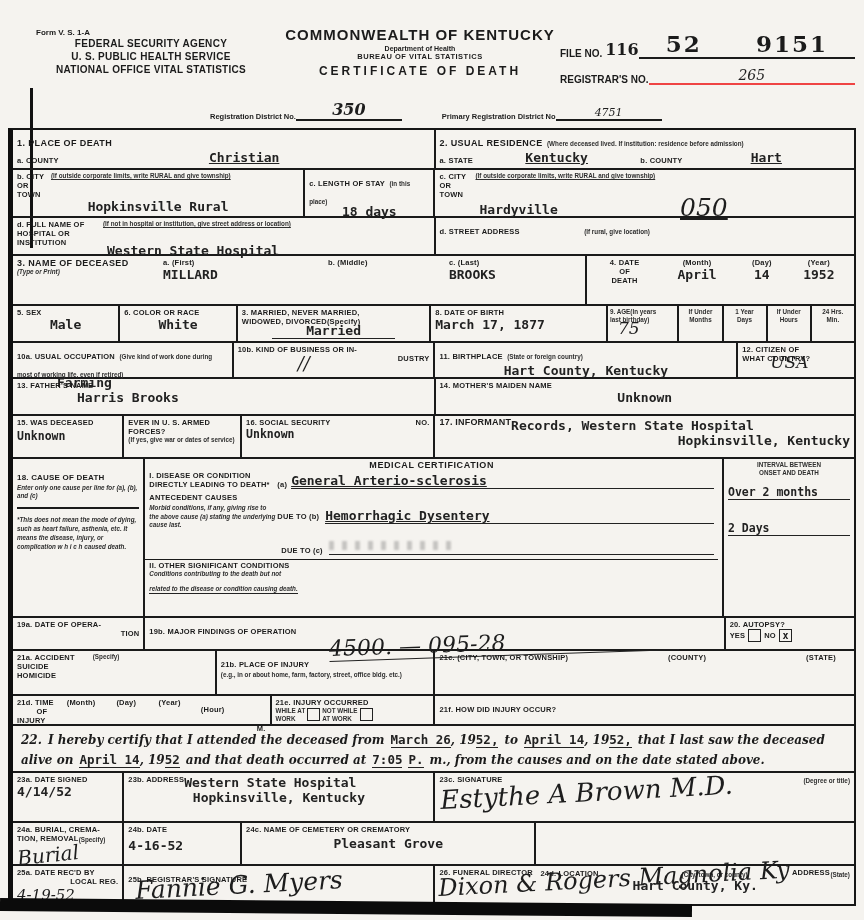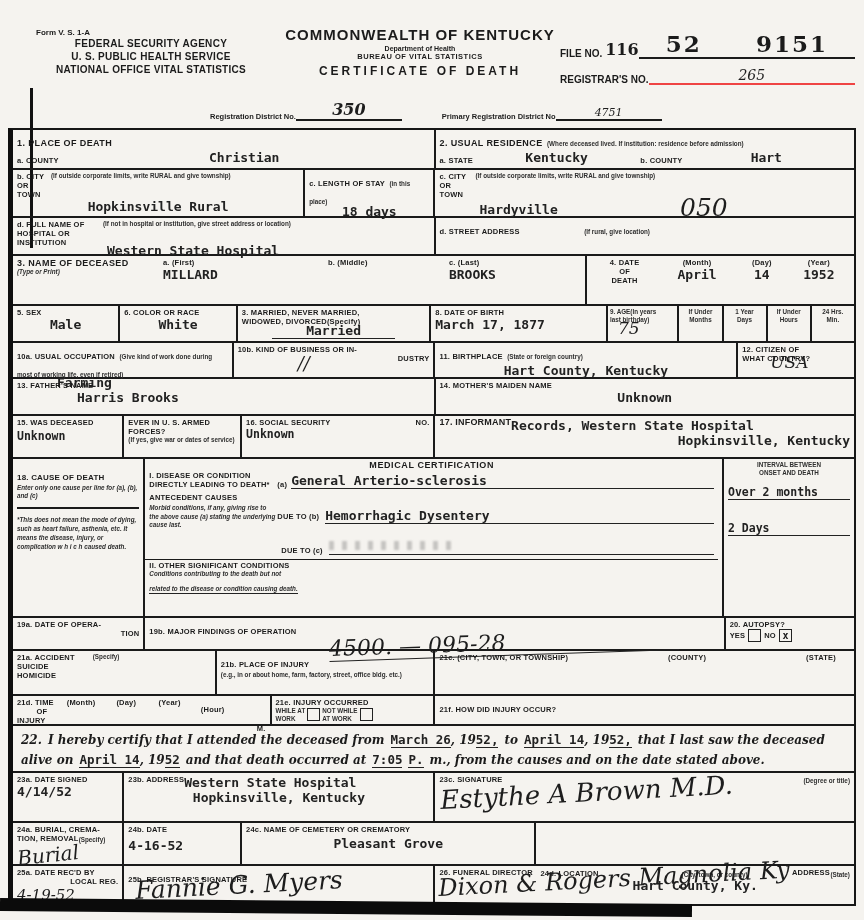--- a/index.html
+++ b/index.html
@@ -40,21 +40,21 @@
   .typed-sm{font-family:"DejaVu Sans Mono","Liberation Mono",monospace;font-size:11.5px;font-weight:bold;color:#222;}
   .hand{font-family:"DejaVu Serif",serif;font-style:italic;color:#1d1d1d;}
   .sig{font-size:26px;white-space:nowrap;transform:rotate(-3deg);transform-origin:left bottom;}
   .ul{border-bottom:1.5px solid #222;}
   .ctr{text-align:center;}
   .cb{display:inline-block;width:11px;height:11px;border:1.6px solid #222;font-size:10px;line-height:11px;text-align:center;font-weight:bold;vertical-align:middle;font-family:"DejaVu Sans Mono",monospace;}
   .rA{height:38px}.rB{height:48px}.rC{height:38px}.rD{height:50px}.rE{height:37px}
   .rF{height:36px}.rG{height:37px}.rH{height:43px}.rI{height:159px}.rJ{height:33px}
   .rK{height:45px}.rL{height:30px}.rM{height:47px}.rN{height:50px}.rO{height:43px}.rP{height:40px}
   .flexline{display:flex;align-items:flex-end;}
-  .grow{flex:1;}
+  .grow{flex:1;text-decoration:underline;}
   .abs{position:absolute;}
   
   .med-main{position:relative;}
   .interval-col{position:absolute;right:0;top:0;bottom:0;width:132px;border-left:2px solid #1a1a1a;padding:2px 3px;box-sizing:border-box;}
   .med-inner{margin-right:136px;position:relative;height:100%;}
   .smudge{display:inline-block;width:130px;height:9px;background:repeating-linear-gradient(90deg,rgba(110,110,110,.35) 0 5px,transparent 5px 13px);filter:blur(1px);vertical-align:middle;}
   .cert-text{font-family:"DejaVu Serif",serif;font-style:italic;font-size:12px;font-weight:bold;}
   .cert-line{display:flex;align-items:baseline;flex-wrap:nowrap;white-space:nowrap;}
   .cert-line .typed{font-size:12.5px;}
   .gap{display:inline-block;width:6px;}

